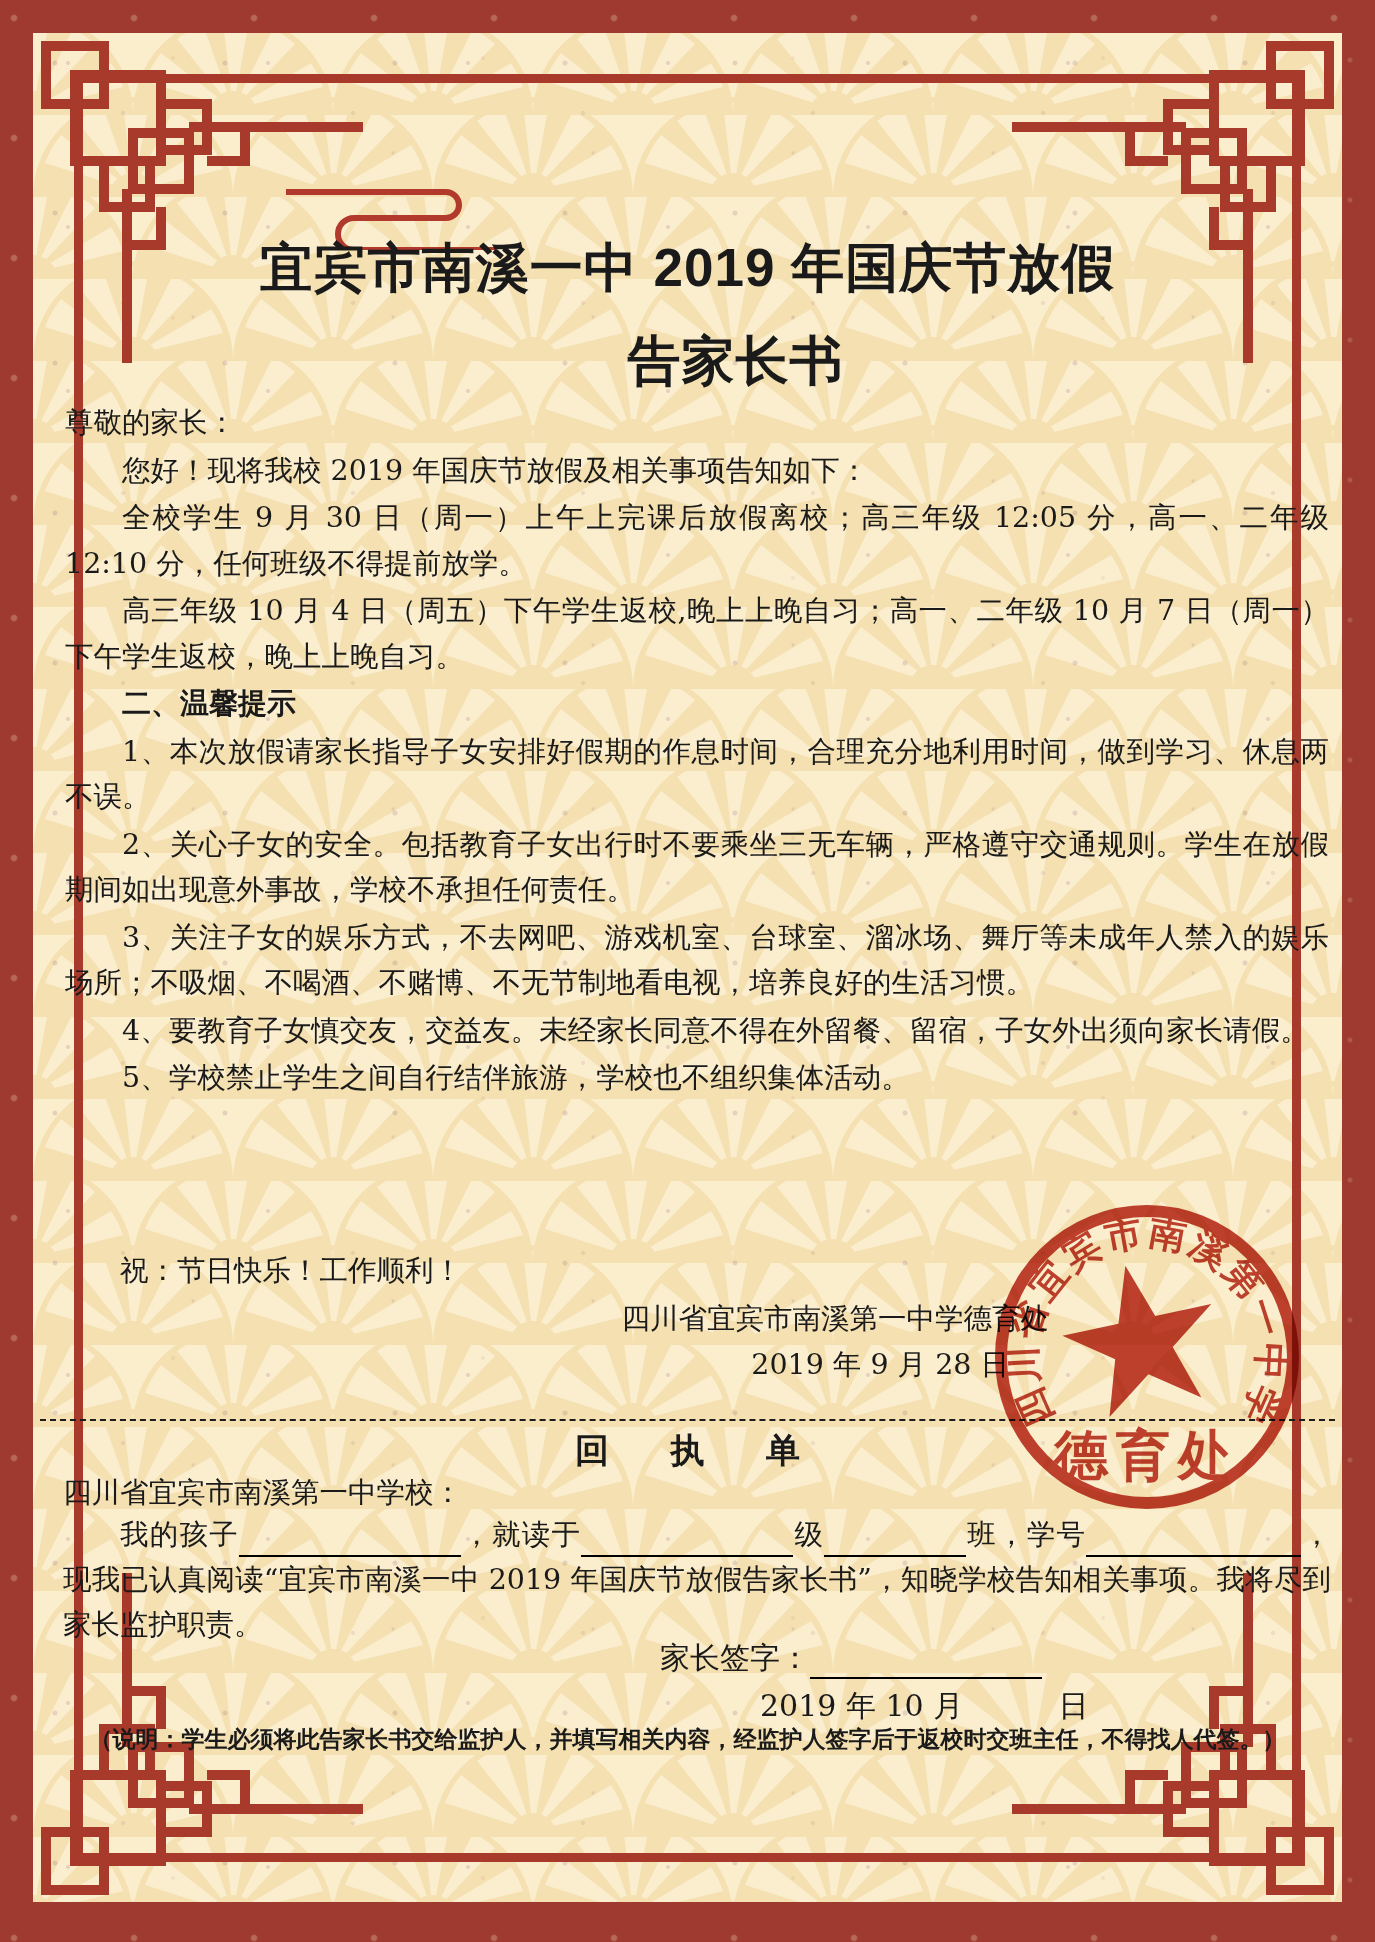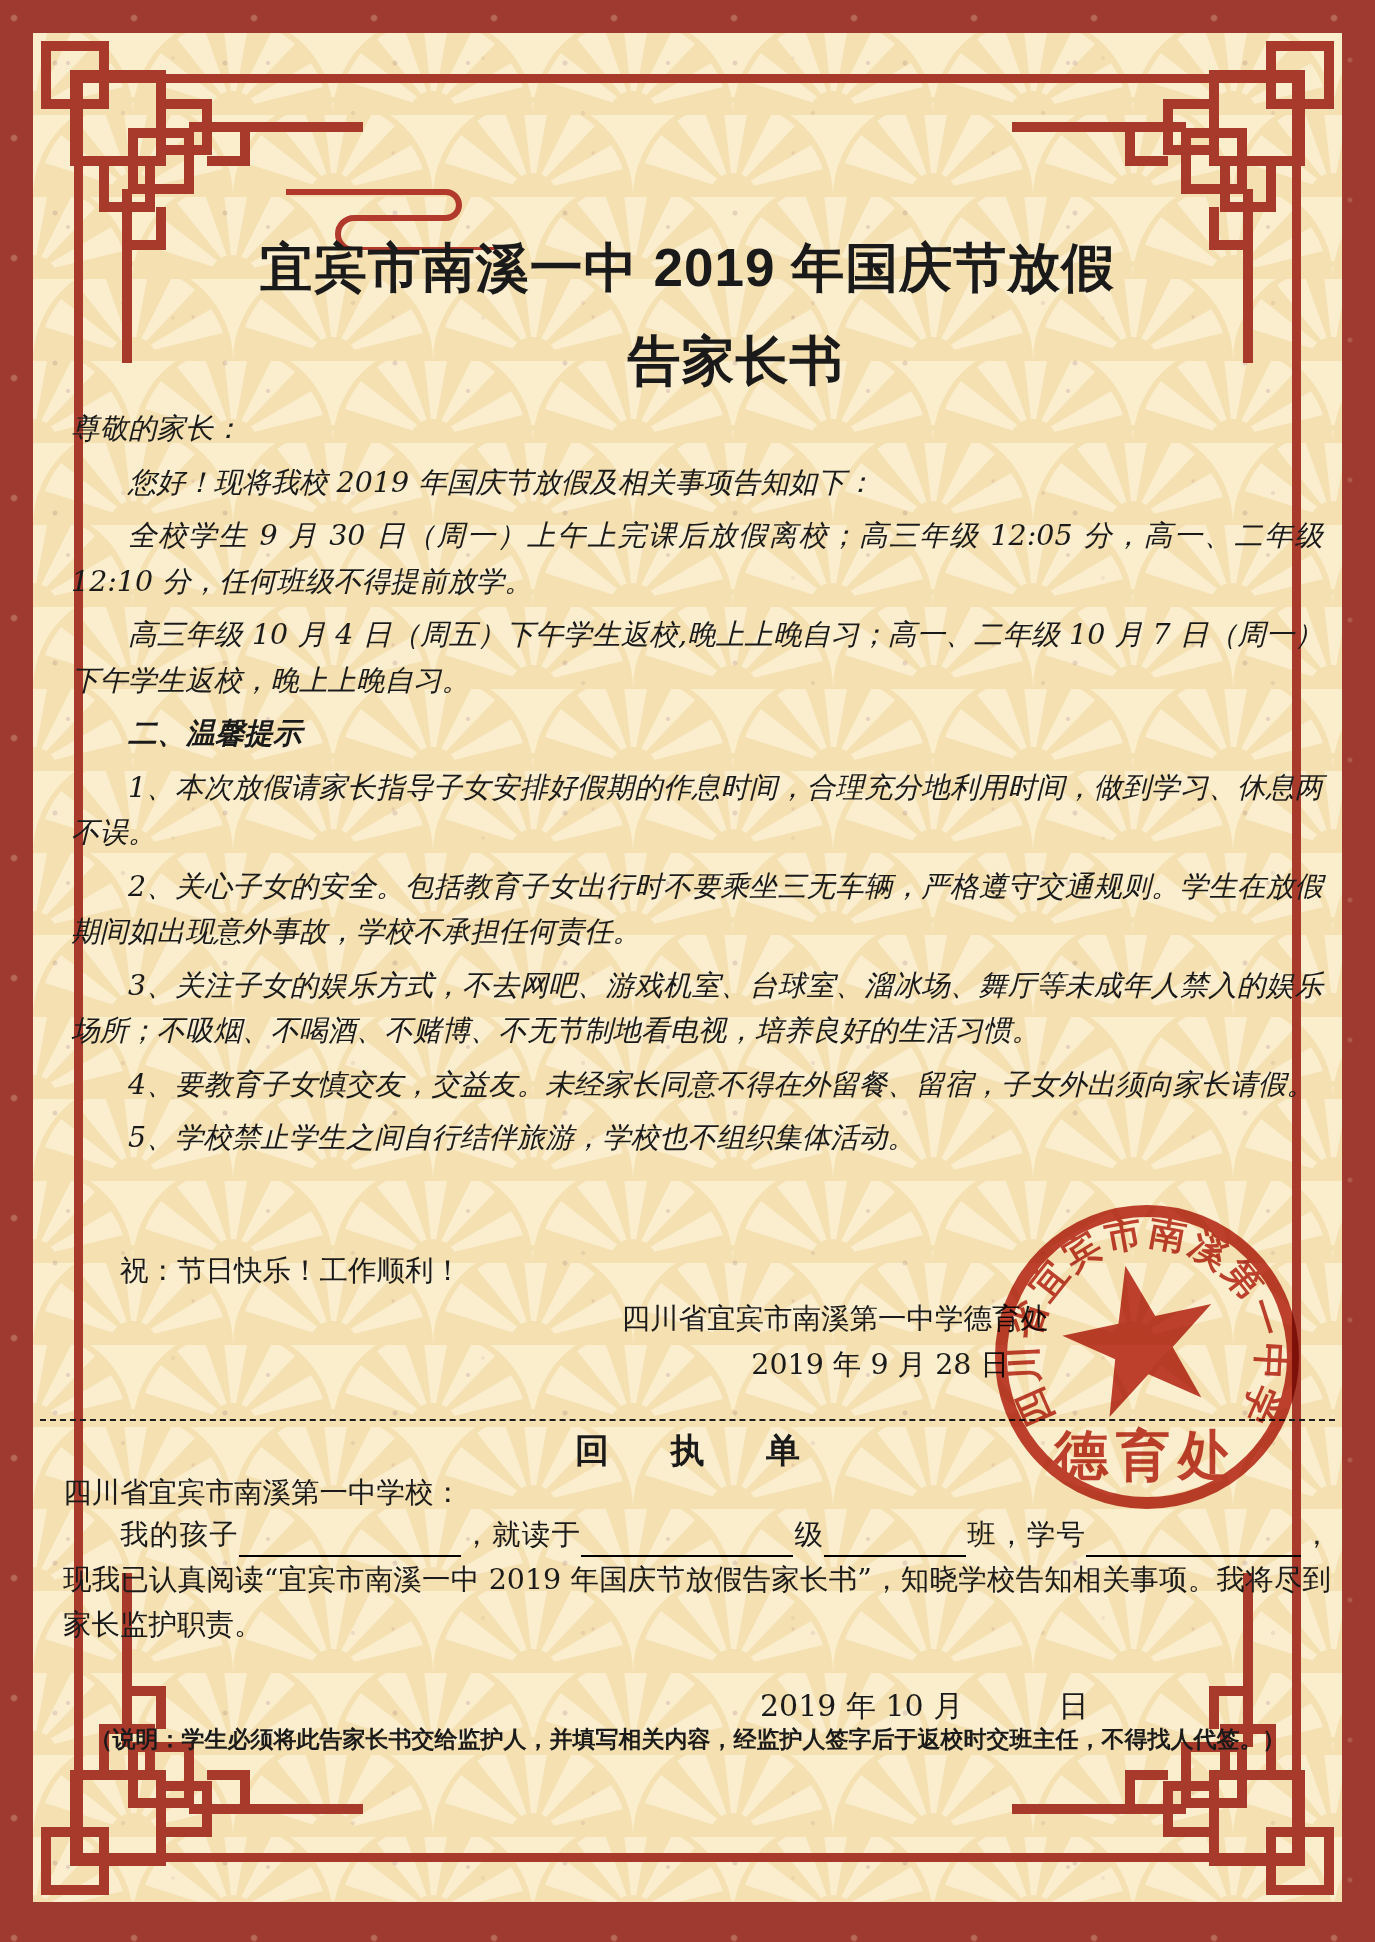--- a/index.html
+++ b/index.html
@@ -25,21 +25,21 @@
   .corner{position:absolute;width:360px;height:360px;}
   .corner.tl{left:18px;top:18px;}
   .corner.tr{right:18px;top:18px;transform:scaleX(-1);}
   .corner.bl{left:18px;bottom:24px;transform:scaleY(-1);}
   .corner.br{right:18px;bottom:24px;transform:scale(-1,-1);}
   .cloud{position:absolute;left:268px;top:150px;}
   .abs{position:absolute;}
   .title{left:0;width:1375px;text-align:center;font-family:"Liberation Sans",sans-serif;
          font-weight:700;font-size:53px;letter-spacing:1px;}
   .body-flow{left:63px;top:398px;width:1268px;font-size:28.5px;line-height:45.5px;text-align:justify;}
-  .body-flow p{margin:8px;text-indent:57px;font-style:italic;}
+  .body-flow p{margin:2px;text-indent:57px;}
   .body-flow p.nodent{text-indent:0;}
   .body-flow p.sec{font-weight:700;font-family:"Liberation Sans",sans-serif;font-size:29px;}
   .tail{left:63px;width:1268px;font-size:28.5px;line-height:45px;}
   .tail.right{text-align:right;}
   .cutlabel{left:68px;top:1384px;font-size:27px;}
   .cutline{left:40px;top:1419px;width:1295px;border-top:2px dashed #1c1c1c;height:0;}
   .receipt-title{left:0;width:1375px;top:1428px;text-align:center;font-family:"Liberation Sans",sans-serif;
                  font-weight:700;font-size:34px;letter-spacing:26px;text-indent:26px;}
   .addressee{left:63px;top:1474px;font-size:28.5px;}
   .formflow{left:63px;top:1512px;width:1268px;font-size:28.5px;line-height:45px;text-align:justify;text-indent:57px;}
@@ -180,16 +180,19 @@
     </g>
   </svg>
 
   <div class="abs addressee z3">四川省宜宾市南溪第一中学校：</div>
   <div class="abs receipt-title z3">回 执 单</div>
 
   <div class="abs formflow z3">
     <span>我的孩子</span><span class="blank" style="width:222px;"></span><span>，就读于</span><span class="blank" style="width:212px;"></span><span>级</span><span class="blank" style="width:142px;"></span><span>班，学</span><span>号</span><span class="blank" style="width:215px;"></span><span>，现我已认真阅读“宜宾市南溪一中 2019 年国庆节放假告家长书”，知晓学校告知相关事项。我将尽到家长监护职责。</span>
   </div>
 
+  <div class="abs signrow z3">
+    <span>家长签字：</span><span class="blank" style="width:232px;"></span>
+  </div>
   <div class="abs signdate z3">2019 年 10 月          日</div>
 
   <div class="abs note z3">（说明：学生必须将此告家长书交给监护人，并填写相关内容，经监护人签字后于返校时交班主任，不得找人代签。）</div>
 </div>
 
 </body></html>

